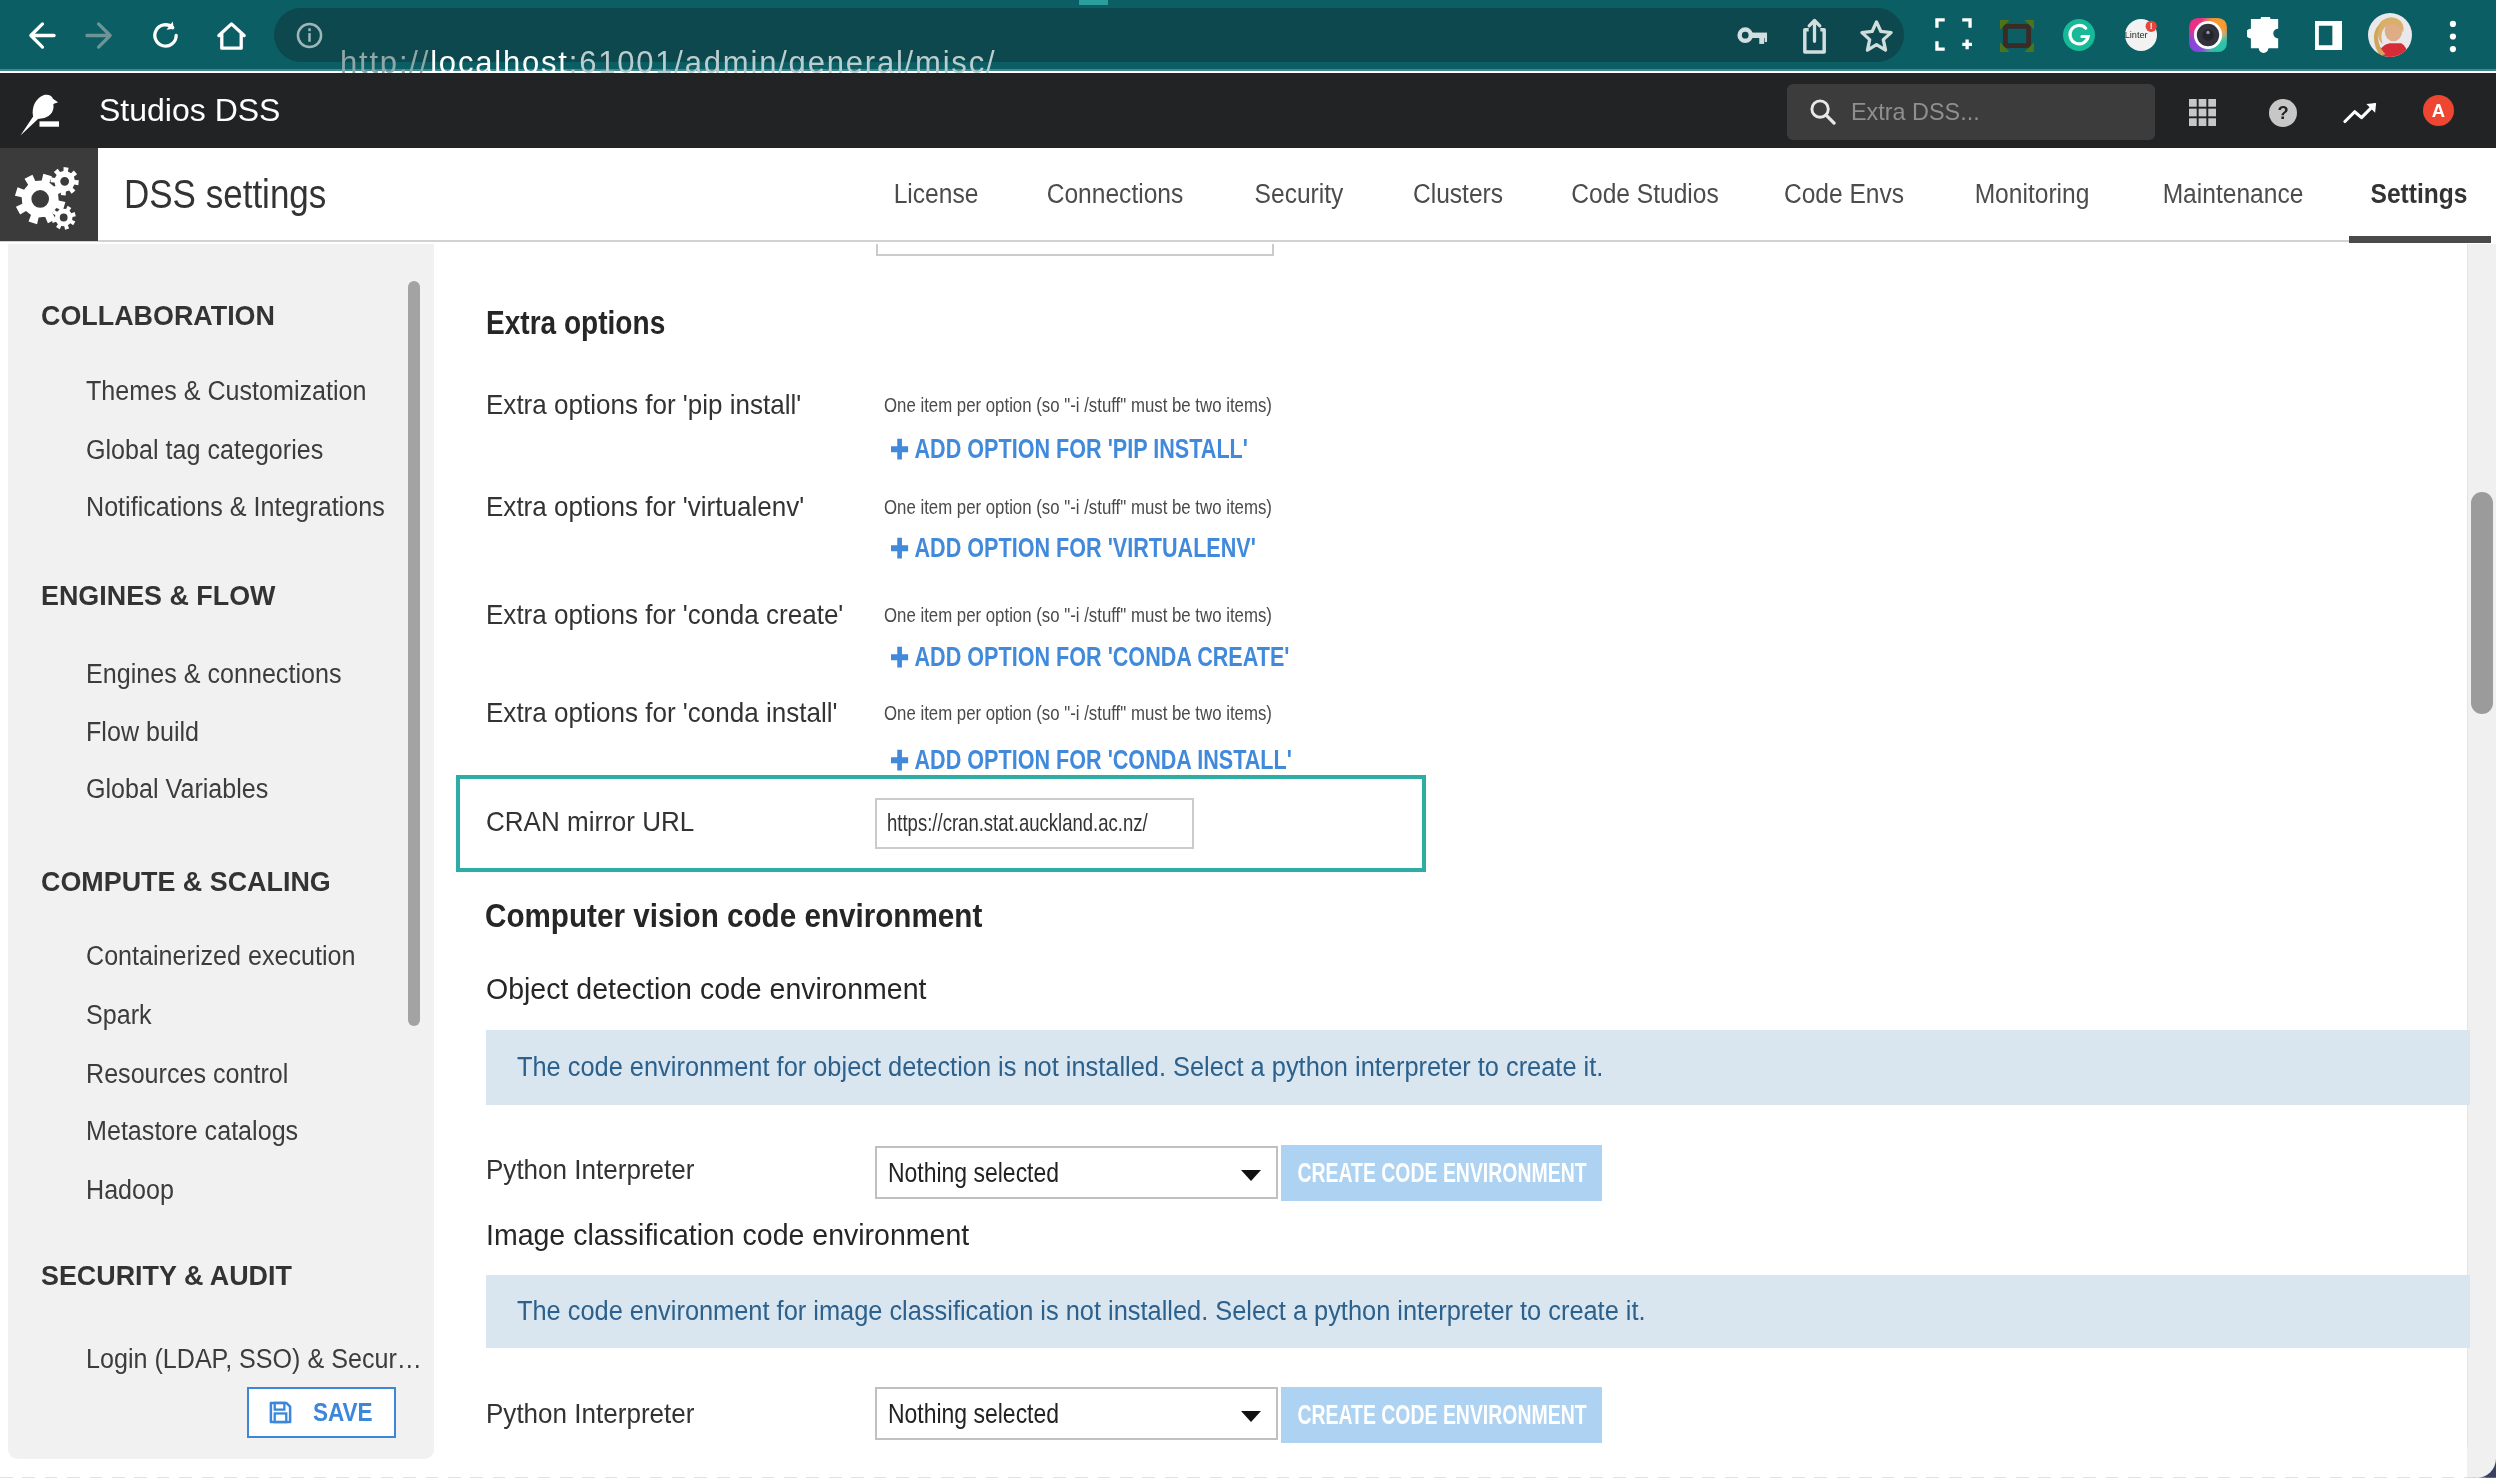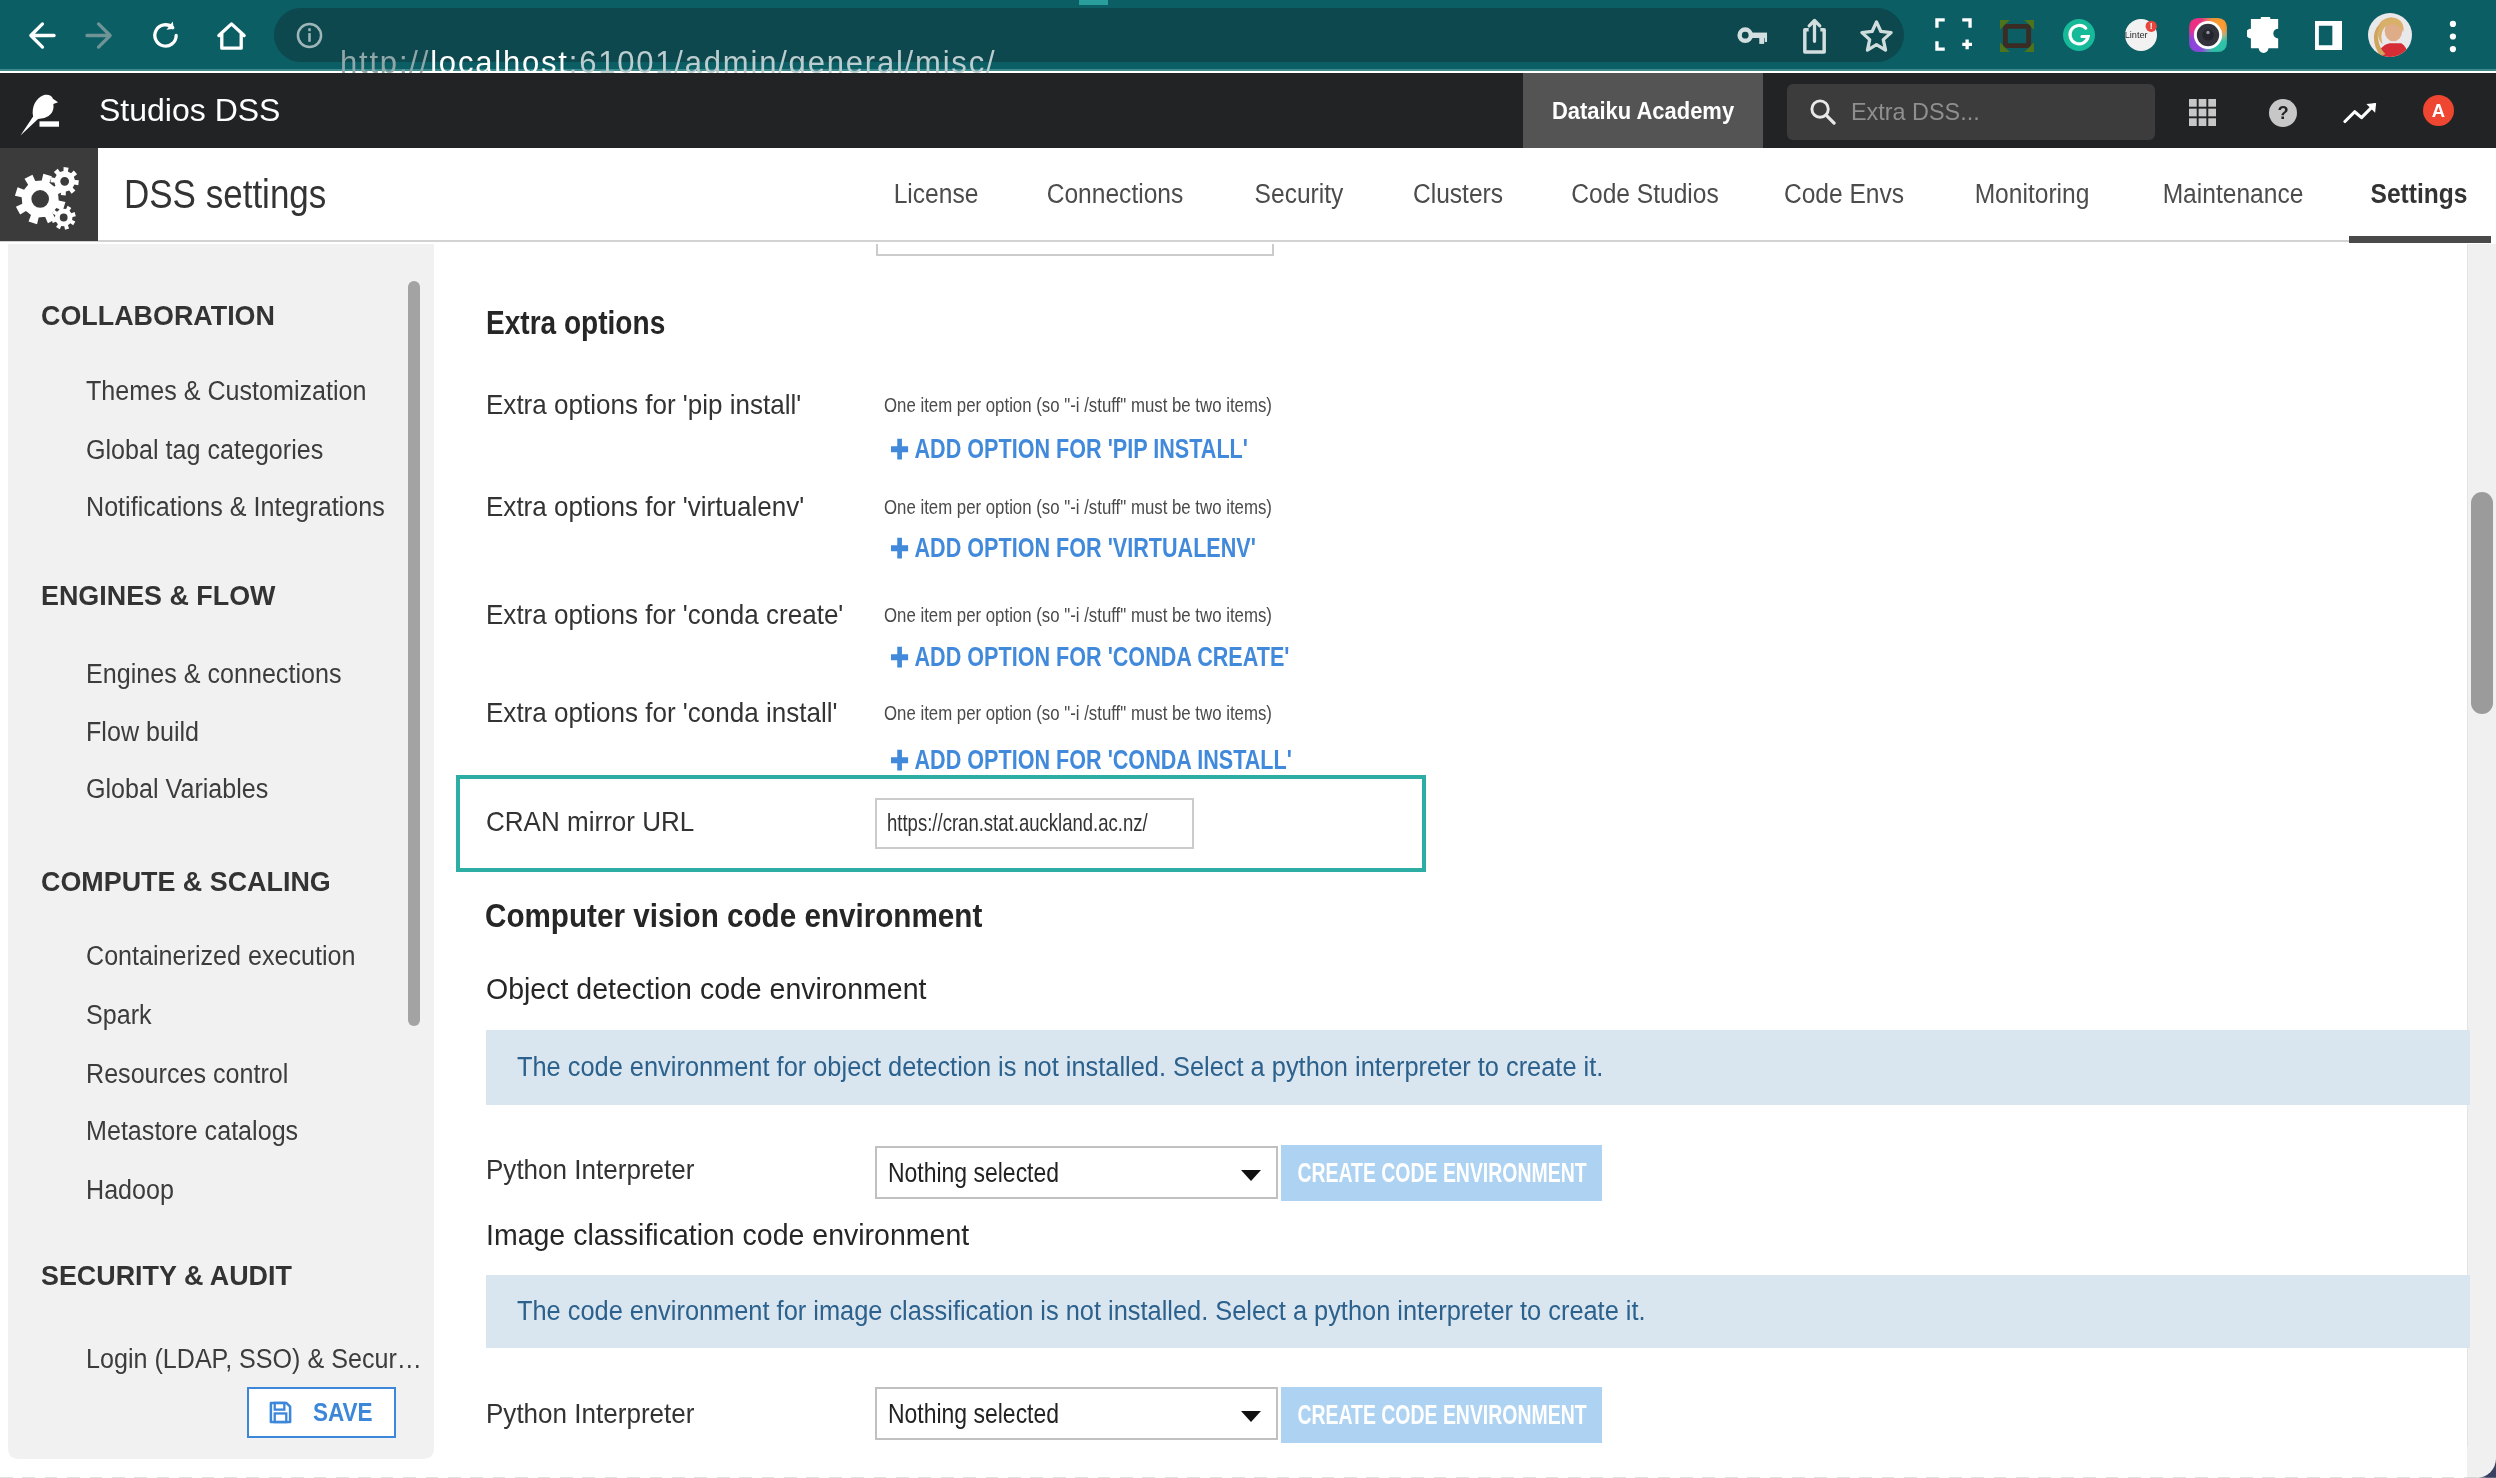--- a/index.html
+++ b/index.html
@@ -182,23 +182,20 @@
 
   <div class="abs" style="left:1079px;top:0;width:29px;height:4.9px;background:#2a9d9d"></div>
 </div>
 
 <div id="dssnav">
   <svg class="abs" style="left:17.6px;top:18.5px" width="41" height="46" viewBox="0 0 42 47">
     <path d="M2.5 44.5 L15.5 25 C13.3 15 19 5.5 26 3.2 C30.5 1.8 34.6 3.4 35.8 6.8 L41 10.5 L36.2 12.3 C37.4 19.5 33.4 24.7 27 26.6 L20.5 27.7 Z" fill="#fff"></path>
     <rect x="22" y="30" width="20" height="5.5" fill="#fff"></rect>
   </svg>
   <div id="navtitle">Studios DSS</div>
-  <div id="academy">
-      <div id="academytxt">Dataiku Academy</div>
-    </div>
   <div id="searchbox">
     <svg class="abs" style="left:21.5px;top:14.6px" width="27" height="27" viewBox="0 0 28 28">
         <circle cx="11.5" cy="11.5" r="8.5" stroke="#e8e8e8" stroke-width="3" fill="none"></circle>
         <path d="M18 18 L26 26" stroke="#e8e8e8" stroke-width="3.4" stroke-linecap="round"></path>
       </svg>
     <div class="abs" style="left:64px;top:0;height:56px;line-height:56px;font-size:23.4px;color:#8f8f8f;">Extra DSS...</div>
   </div>
 
   <svg class="abs" style="left:2189px;top:26px" width="27" height="27" viewBox="0 0 28 28">
     <g fill="#c7c7c7">

